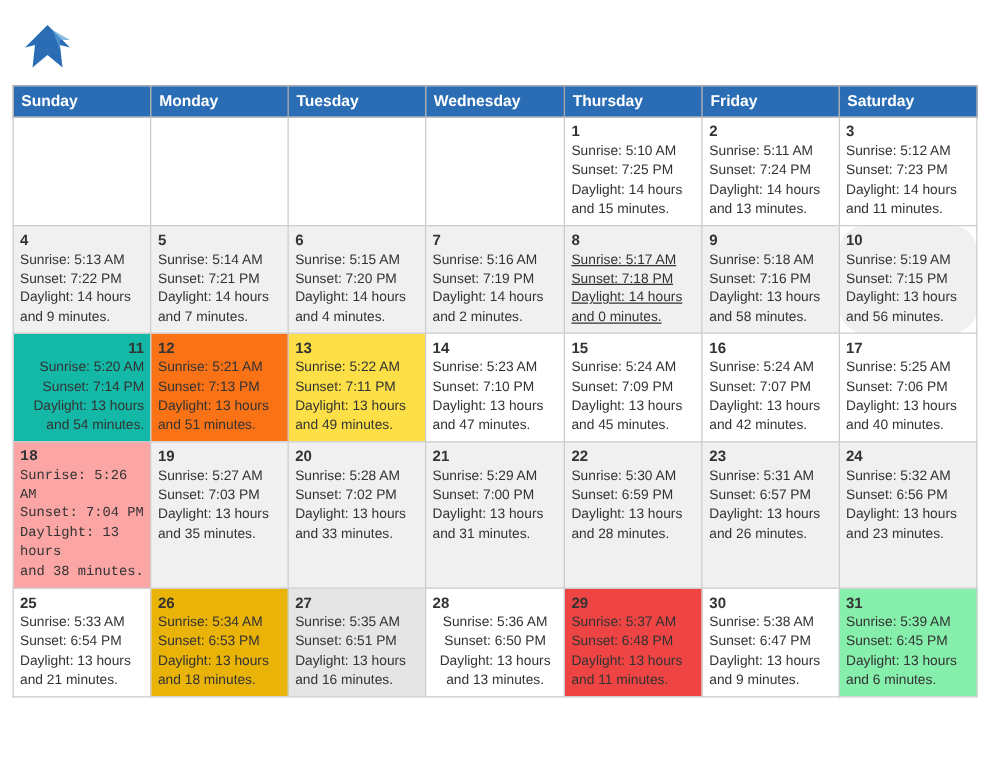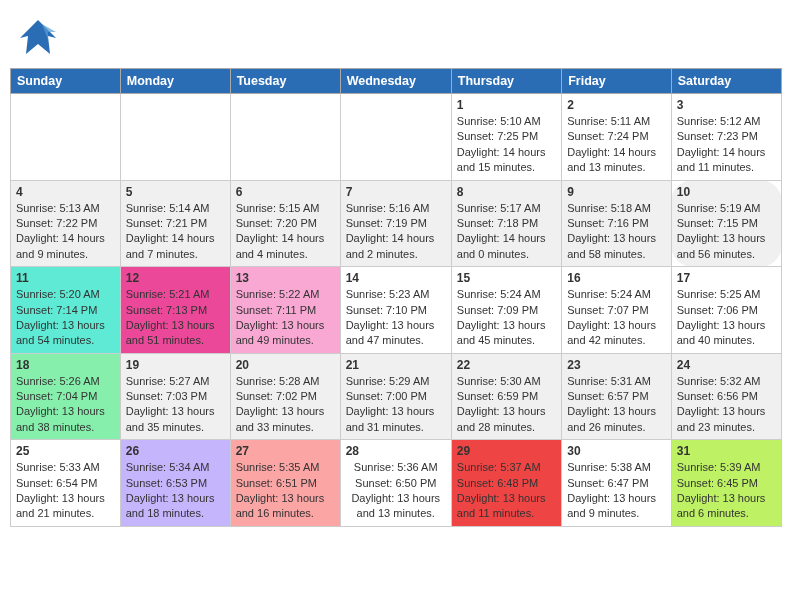--- a/index.html
+++ b/index.html
@@ -105,56 +105,56 @@
           </td>
           <td style="background: rgb(240, 240, 240);">
             <span class="day-num">7</span>
             <div class="day-info" style="white-space: pre-line;">Sunrise: 5:16 AM
 Sunset: 7:19 PM
 Daylight: 14 hours
 and 2 minutes.</div>
           </td>
           <td style="background: rgb(240, 240, 240);">
             <span class="day-num">8</span>
-            <div class="day-info" style="white-space: pre-line;">Sunrise: 5:17 AM
+            <div class="day-info" style="white-space: pre-line; text-decoration: underline;">Sunrise: 5:17 AM
 Sunset: 7:18 PM
 Daylight: 14 hours
 and 0 minutes.</div>
           </td>
           <td style="background: rgb(240, 240, 240);">
             <span class="day-num">9</span>
             <div class="day-info" style="white-space: pre-line;">Sunrise: 5:18 AM
 Sunset: 7:16 PM
 Daylight: 13 hours
 and 58 minutes.</div>
           </td>
           <td style="background: rgb(240, 240, 240); border-radius: 22px;">
             <span class="day-num">10</span>
             <div class="day-info" style="white-space: pre-line;">Sunrise: 5:19 AM
 Sunset: 7:15 PM
 Daylight: 13 hours
 and 56 minutes.</div>
           </td>
         </tr>
         <tr>
-          <td style="background: #5eead4;">
+          <td style="background: #14b8a6; text-align: right;">
             <span class="day-num">11</span>
             <div class="day-info" style="white-space: pre-line;">Sunrise: 5:20 AM
 Sunset: 7:14 PM
 Daylight: 13 hours
 and 54 minutes.</div>
           </td>
-          <td style="background: #ec4899;">
+          <td style="background: #f97316;">
             <span class="day-num">12</span>
             <div class="day-info" style="white-space: pre-line;">Sunrise: 5:21 AM
 Sunset: 7:13 PM
 Daylight: 13 hours
 and 51 minutes.</div>
           </td>
-          <td style="background: #f9a8d4;">
+          <td style="background: #fde047;">
             <span class="day-num">13</span>
             <div class="day-info" style="white-space: pre-line;">Sunrise: 5:22 AM
 Sunset: 7:11 PM
 Daylight: 13 hours
 and 49 minutes.</div>
           </td>
           <td style="background: rgb(255, 255, 255);">
             <span class="day-num">14</span>
             <div class="day-info" style="white-space: pre-line;">Sunrise: 5:23 AM
 Sunset: 7:10 PM
@@ -177,21 +177,21 @@
           </td>
           <td style="background: rgb(255, 255, 255);">
             <span class="day-num">17</span>
             <div class="day-info" style="white-space: pre-line;">Sunrise: 5:25 AM
 Sunset: 7:06 PM
 Daylight: 13 hours
 and 40 minutes.</div>
           </td>
         </tr>
         <tr>
-          <td style="background: #86efac;">
+          <td style="background: #fca5a5; font-family: Liberation Mono, monospace;">
             <span class="day-num">18</span>
             <div class="day-info" style="white-space: pre-line;">Sunrise: 5:26 AM
 Sunset: 7:04 PM
 Daylight: 13 hours
 and 38 minutes.</div>
           </td>
           <td style="background: rgb(240, 240, 240);">
             <span class="day-num">19</span>
             <div class="day-info" style="white-space: pre-line;">Sunrise: 5:27 AM
 Sunset: 7:03 PM
@@ -235,28 +235,28 @@
           </td>
         </tr>
         <tr>
           <td style="background: rgb(255, 255, 255);">
             <span class="day-num">25</span>
             <div class="day-info" style="white-space: pre-line;">Sunrise: 5:33 AM
 Sunset: 6:54 PM
 Daylight: 13 hours
 and 21 minutes.</div>
           </td>
-          <td style="background: #c4b5fd;">
+          <td style="background: #eab308;">
             <span class="day-num">26</span>
             <div class="day-info" style="white-space: pre-line;">Sunrise: 5:34 AM
 Sunset: 6:53 PM
 Daylight: 13 hours
 and 18 minutes.</div>
           </td>
-          <td style="background: #fca5a5;">
+          <td style="background: #e5e5e5;">
             <span class="day-num">27</span>
             <div class="day-info" style="white-space: pre-line;">Sunrise: 5:35 AM
 Sunset: 6:51 PM
 Daylight: 13 hours
 and 16 minutes.</div>
           </td>
           <td style="background: rgb(255, 255, 255);">
             <span class="day-num">28</span>
             <div class="day-info" style="white-space: pre-line; text-align: center;">Sunrise: 5:36 AM
 Sunset: 6:50 PM
@@ -270,21 +270,21 @@
 Daylight: 13 hours
 and 11 minutes.</div>
           </td>
           <td style="background: rgb(255, 255, 255); margin-left: 24px;">
             <span class="day-num">30</span>
             <div class="day-info" style="white-space: pre-line;">Sunrise: 5:38 AM
 Sunset: 6:47 PM
 Daylight: 13 hours
 and 9 minutes.</div>
           </td>
-          <td style="background: #bef264;">
+          <td style="background: #86efac;">
             <span class="day-num">31</span>
             <div class="day-info" style="white-space: pre-line;">Sunrise: 5:39 AM
 Sunset: 6:45 PM
 Daylight: 13 hours
 and 6 minutes.</div>
           </td>
         </tr>
       </tbody>
   </table>
 </div>

